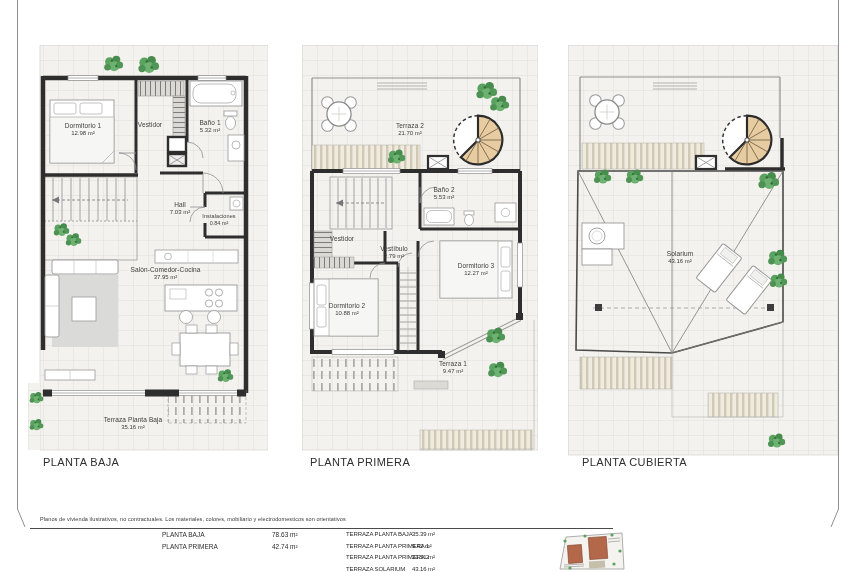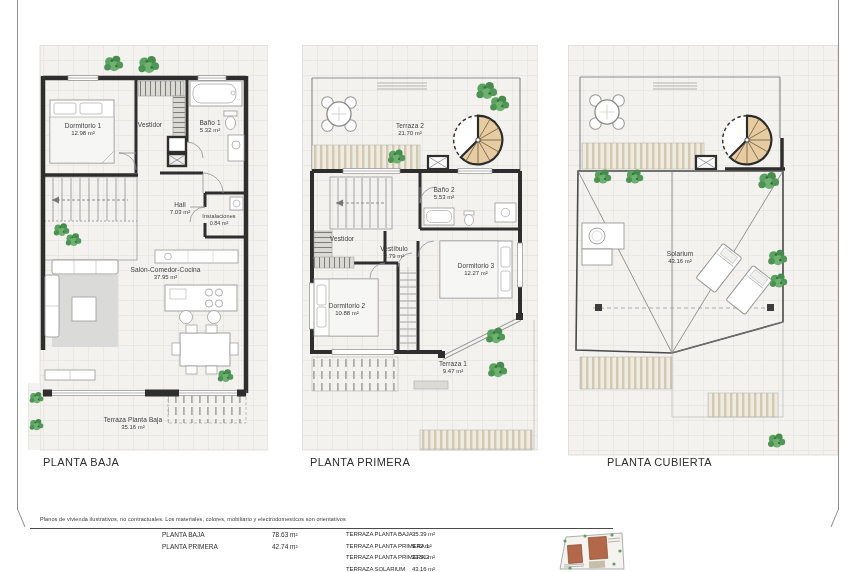--- a/index.html
+++ b/index.html
@@ -462,21 +462,21 @@
     <path d="M215,277 V372 H104 V308" stroke="#c2c0bb" stroke-width="0.8" fill="none"></path>
   </svg>
   <div class="room-label" style="left:72px;top:205px;width:80px">
     <span class="rname">Solarium</span>
     <span class="rarea">43.16 m²</span>
   </div>
 </div>
 
 <div class="plan-title" style="left:43px;top:456px">PLANTA BAJA</div>
 <div class="plan-title" style="left:310px;top:456px">PLANTA PRIMERA</div>
-<div class="plan-title" style="left:607px;top:456px">PLANTA CUBIERTA</div>
+<div class="plan-title" style="left:582px;top:456px">PLANTA CUBIERTA</div>
 
 <div class="disclaimer">Planos de vivienda ilustrativos, no contractuales. Los materiales, colores, mobiliario y electrodomesticos son orientativos</div>
 
 <div class="sum sum-left" style="left:162px;top:531px">
   <div class="srow">
     <span class="slabel">PLANTA BAJA</span>
     <span class="svalue">78.63 m²</span>
   </div>
   <div class="srow">
     <span class="slabel">PLANTA PRIMERA</span>

